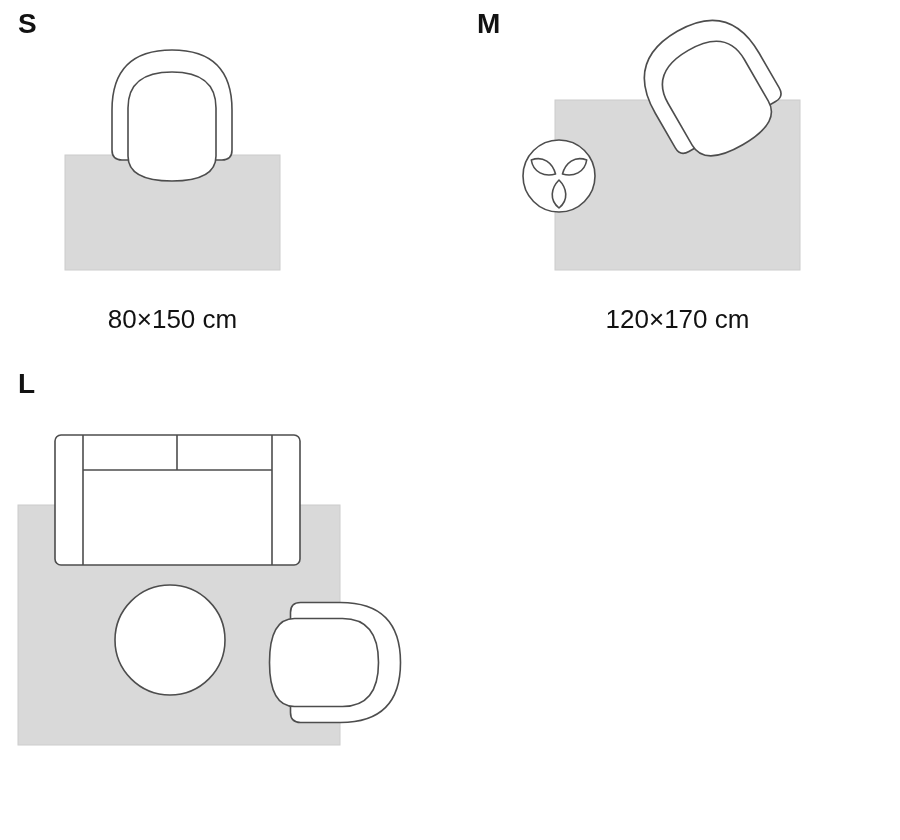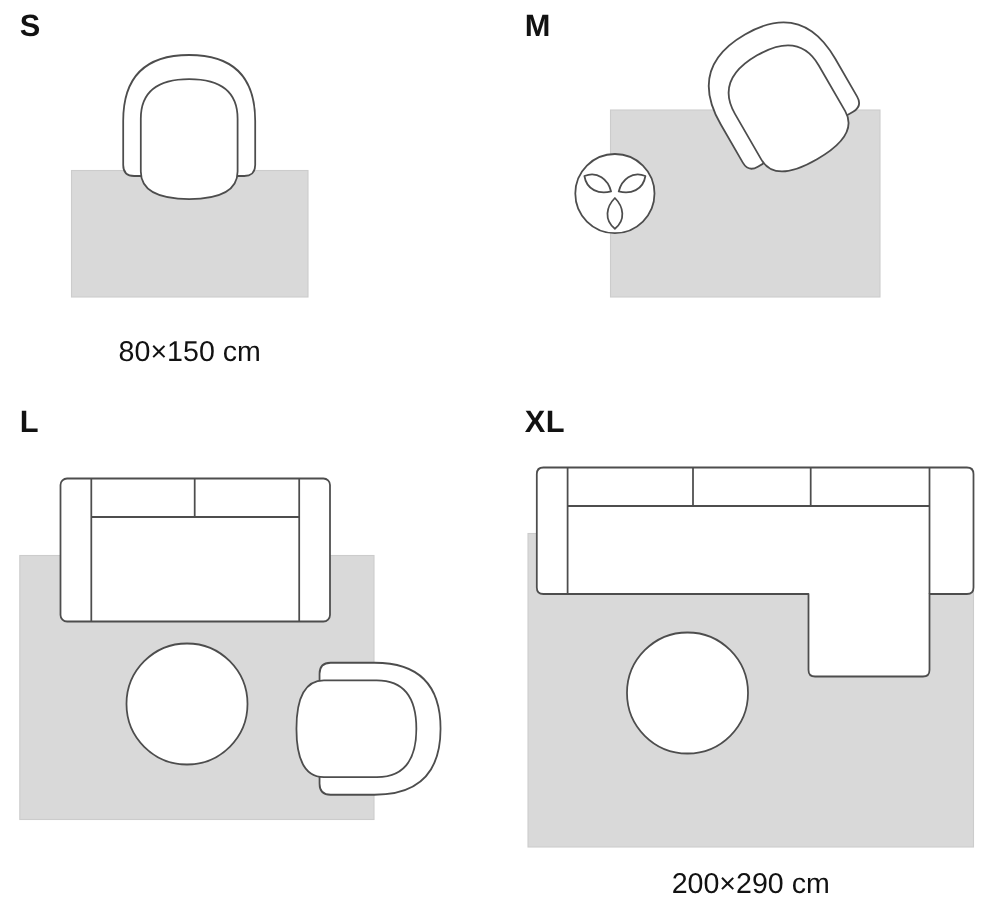--- a/index.html
+++ b/index.html
@@ -109,50 +109,35 @@
         </g>
         <g transform="rotate(180)">
           <path class="line-open" d="M0,-4 C -8,-12 -10,-24 0,-32 C 10,-24 8,-12 0,-4 Z"></path>
         </g>
         <g transform="rotate(300)">
           <path class="line-open" d="M0,-4 C -8,-12 -10,-24 0,-32 C 10,-24 8,-12 0,-4 Z"></path>
         </g>
       </g>
     </svg>
     <div class="size-label">M</div>
+    <div class="dimension-label">120×170 cm</div>
   </section>
 
   <section class="panel panel-l">
     <svg class="illustration" viewBox="0 0 450 480">
       <rect class="rug-shape" x="18" y="145" width="322" height="240"></rect>
       <g>
         <rect class="line-shape" x="55" y="75" width="245" height="130" rx="6"></rect>
         <line class="line-open" x1="83" y1="75" x2="83" y2="205"></line>
         <line class="line-open" x1="272" y1="75" x2="272" y2="205"></line>
         <line class="line-open" x1="83" y1="110" x2="272" y2="110"></line>
         <line class="line-open" x1="177" y1="75" x2="177" y2="110"></line>
       </g>
       <circle class="line-shape" cx="170" cy="280" r="55"></circle>
       <g transform="translate(335,302.5) rotate(90)">
         <use href="#armchair"></use>
       </g>
     </svg>
     <div class="size-label">L</div>
   </section>
 
-  <section class="panel panel-xl">
-    <svg class="illustration" viewBox="0 0 450 480">
-      <rect class="rug-shape" x="30" y="125" width="405" height="285"></rect>
-      <g>
-        <path class="line-shape" d="M 44,65 L 429,65 Q 435,65 435,71 L 435,174 Q 435,180 429,180 L 395,180 L 395,249 Q 395,255 389,255 L 291,255 Q 285,255 285,249 L 285,180 L 44,180 Q 38,180 38,174 L 38,71 Q 38,65 44,65 Z"></path>
-        <line class="line-open" x1="66" y1="65" x2="66" y2="180"></line>
-        <line class="line-open" x1="395" y1="65" x2="395" y2="180"></line>
-        <line class="line-open" x1="66" y1="100" x2="395" y2="100"></line>
-        <line class="line-open" x1="180" y1="65" x2="180" y2="100"></line>
-        <line class="line-open" x1="287" y1="65" x2="287" y2="100"></line>
-      </g>
-      <circle class="line-shape" cx="175" cy="270" r="55"></circle>
-    </svg>
-    <div class="size-label">XL</div>
-    <div class="dimension-label">200×290 cm</div>
-  </section>
 
 </div>
 
 </body></html>

